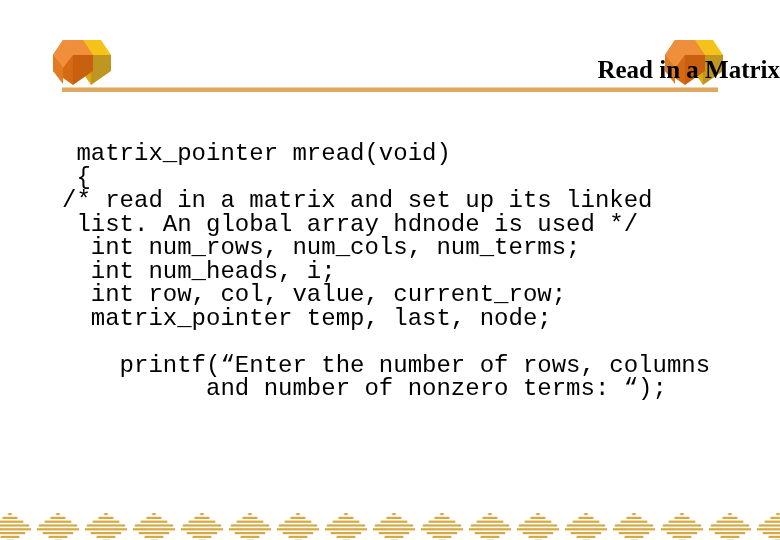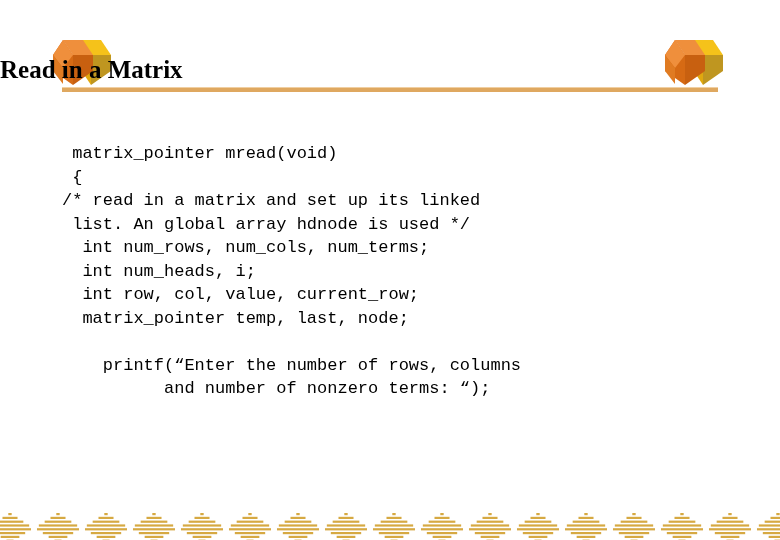--- a/index.html
+++ b/index.html
@@ -33,21 +33,21 @@
   .logo.left  { left: 50px; }
   .logo.right { left: 662px; }
 
   .logo svg { display: block; width: 62px; height: 48px; }
 
   .slide-title {
     position: absolute;
     top: 55px;
     left: 0;
     width: 780px;
-    text-align: left;
+    text-align: right;
     font-family: "Liberation Serif", "DejaVu Serif", serif;
     font-weight: bold;
     font-size: 25px;
     line-height: 30px;
     color: #000000;
     letter-spacing: 0px;
   }
 
   .title-rule {
     position: absolute;
@@ -66,21 +66,21 @@
     background: #f0cfa2;
   }
 
   
   .code-block {
     position: absolute;
     left: 62px;
     top: 142px;
     width: 700px;
     font-family: "Liberation Mono", "DejaVu Sans Mono", monospace;
-    font-size: 17px;
+    font-size: 24px;
     line-height: 23.5px;
     color: #000000;
     white-space: pre;
     letter-spacing: 0px;
   }
   .code-line { white-space: pre; min-height: 23.5px; }
   .code-line.blank { height: 23.5px; }
 
   
   .bottom-band {

